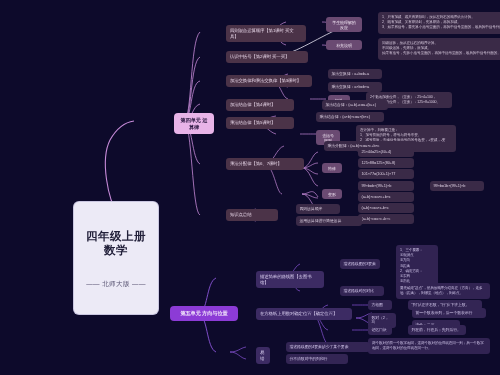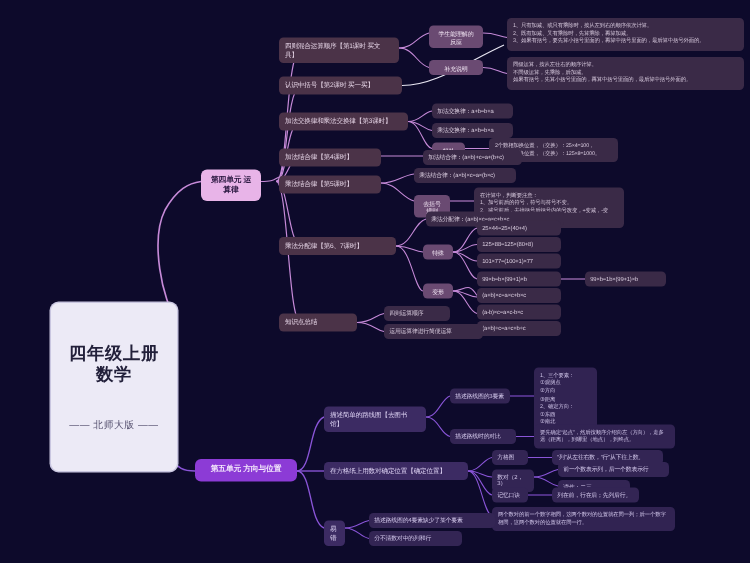--- a/index.html
+++ b/index.html
@@ -21,20 +21,21 @@
     width: 500px; height: 375px;
     pointer-events: none;
   }
   .node {
     position: absolute;
     box-sizing: border-box;
     border-radius: 3px;
     line-height: 1.25;
     white-space: pre-line;
     letter-spacing: -0.1px;
+    margin-left: 40px;
   }
   
   .n-root {
     background: #eceaf6;
     color: #22203a;
     border-radius: 5px;
     text-align: center;
     padding: 7px 10px 6px;
     box-shadow: 0 0 0 1px #c9c6e0;
   }

